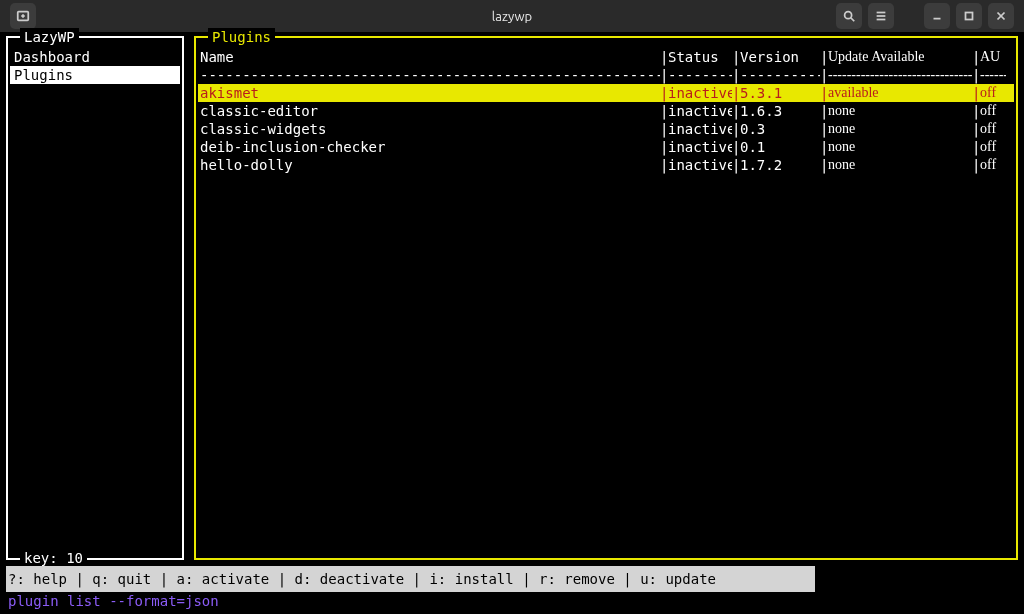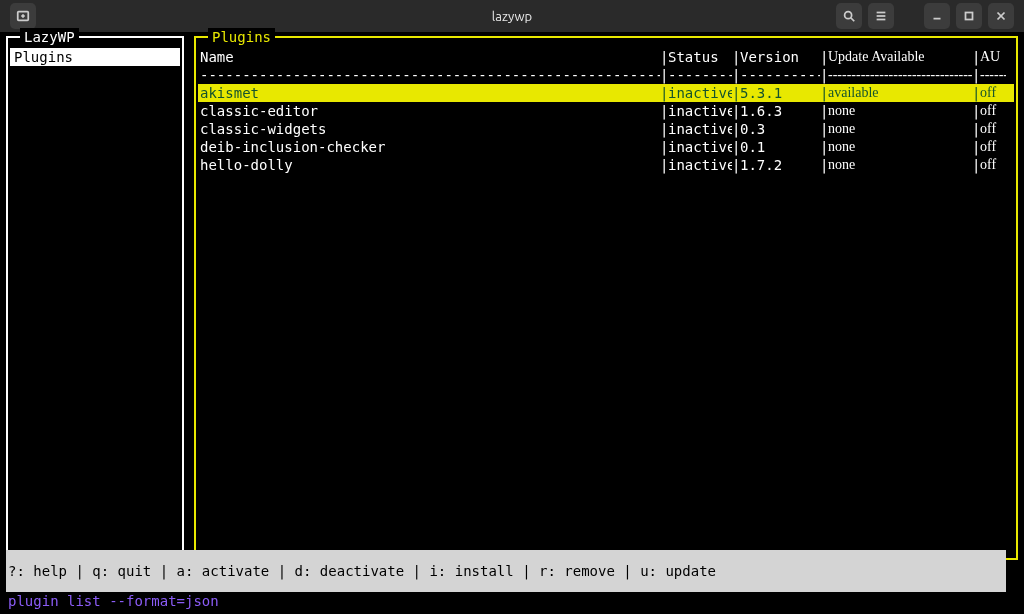--- a/index.html
+++ b/index.html
@@ -110,21 +110,21 @@
 .sidebar-item { padding: 0 4px; white-space: pre; }
 .sidebar-item.selected { background: #fff; color: #000; }
 
 .plugin-table {
   margin-top: 4px;
   font-family: inherit;
   white-space: pre;
   overflow: hidden;
 }
 .row { display: flex; }
-.row.selected { background: #e8e800; color: #14532d; }
+.row.selected { background: #e8e800; color: #b91c1c; }
 .cell { overflow: hidden; white-space: pre; }
 .cell.name { width: 462px; padding-left: 2px; }
 .cell.pipe { width: 8px; text-align: center; }
 .cell.status { width: 64px; }
 .cell.version { width: 80px; }
 .cell.update { width: 144px; font-family: Liberation Serif, serif; }
 .cell.au { width: 26px; font-family: Liberation Serif, serif; }
 
 .sep-row { color: #fff; letter-spacing: 0; }
 .sep-row .cell { overflow: hidden; }
@@ -132,23 +132,23 @@
 .footer-area {
   position: absolute;
   left: 0;
   right: 0;
   bottom: 0;
   padding: 0 6px 4px 6px;
 }
 .help-bar {
   background: #d4d4d4;
   color: #000;
-  padding: 12px 2px;
+  padding: 4px 2px;
   white-space: pre;
-  width: 1000px;
+  width: 809px;
 }
 .cmd-line {
   color: #8b5cf6;
   padding: 0 2px;
   white-space: pre;
 }
 
 
 .scroll-stripe {
   position: absolute;
@@ -208,20 +208,21 @@
   </div>
 </div>
 
 <div class="scroll-stripe"></div>
 
 <div class="terminal">
   <div class="panels">
     <div class="panel sidebar">
       <div class="panel-title"> LazyWP </div>
       <div class="sidebar-items" id="sidebar-items">
+          <div class="sidebar-item">Dashboard             </div>
           <div class="sidebar-item selected">Plugins               </div>
         </div>
       <div class="panel-bottom-label">key: 10</div>
     </div>
     <div class="panel plugins">
       <div class="panel-title"> Plugins </div>
       <div class="plugin-table" id="plugin-table"><div class="row "><div class="cell name">Name</div><div class="cell pipe">|</div><div class="cell status">Status</div><div class="cell pipe">|</div><div class="cell version">Version</div><div class="cell pipe">|</div><div class="cell update">Update Available</div><div class="cell pipe">|</div><div class="cell au">AU</div></div><div class="row sep-row"><div class="cell name">--------------------------------------------------------------------------------------------------------------------------------------------------------</div><div class="cell pipe">|</div><div class="cell status">--------------------------------------------------------------------------------------------------------------------------------------------------------</div><div class="cell pipe">|</div><div class="cell version">--------------------------------------------------------------------------------------------------------------------------------------------------------</div><div class="cell pipe">|</div><div class="cell update">--------------------------------------------------------------------------------------------------------------------------------------------------------</div><div class="cell pipe">|</div><div class="cell au">--------------------------------------------------------------------------------------------------------------------------------------------------------</div></div><div class="row  selected"><div class="cell name">akismet</div><div class="cell pipe">|</div><div class="cell status">inactive</div><div class="cell pipe">|</div><div class="cell version">5.3.1</div><div class="cell pipe">|</div><div class="cell update">available</div><div class="cell pipe">|</div><div class="cell au">off</div></div><div class="row "><div class="cell name">classic-editor</div><div class="cell pipe">|</div><div class="cell status">inactive</div><div class="cell pipe">|</div><div class="cell version">1.6.3</div><div class="cell pipe">|</div><div class="cell update">none</div><div class="cell pipe">|</div><div class="cell au">off</div></div><div class="row "><div class="cell name">classic-widgets</div><div class="cell pipe">|</div><div class="cell status">inactive</div><div class="cell pipe">|</div><div class="cell version">0.3</div><div class="cell pipe">|</div><div class="cell update">none</div><div class="cell pipe">|</div><div class="cell au">off</div></div><div class="row "><div class="cell name">deib-inclusion-checker</div><div class="cell pipe">|</div><div class="cell status">inactive</div><div class="cell pipe">|</div><div class="cell version">0.1</div><div class="cell pipe">|</div><div class="cell update">none</div><div class="cell pipe">|</div><div class="cell au">off</div></div><div class="row "><div class="cell name">hello-dolly</div><div class="cell pipe">|</div><div class="cell status">inactive</div><div class="cell pipe">|</div><div class="cell version">1.7.2</div><div class="cell pipe">|</div><div class="cell update">none</div><div class="cell pipe">|</div><div class="cell au">off</div></div></div>
     </div>
   </div>
 

